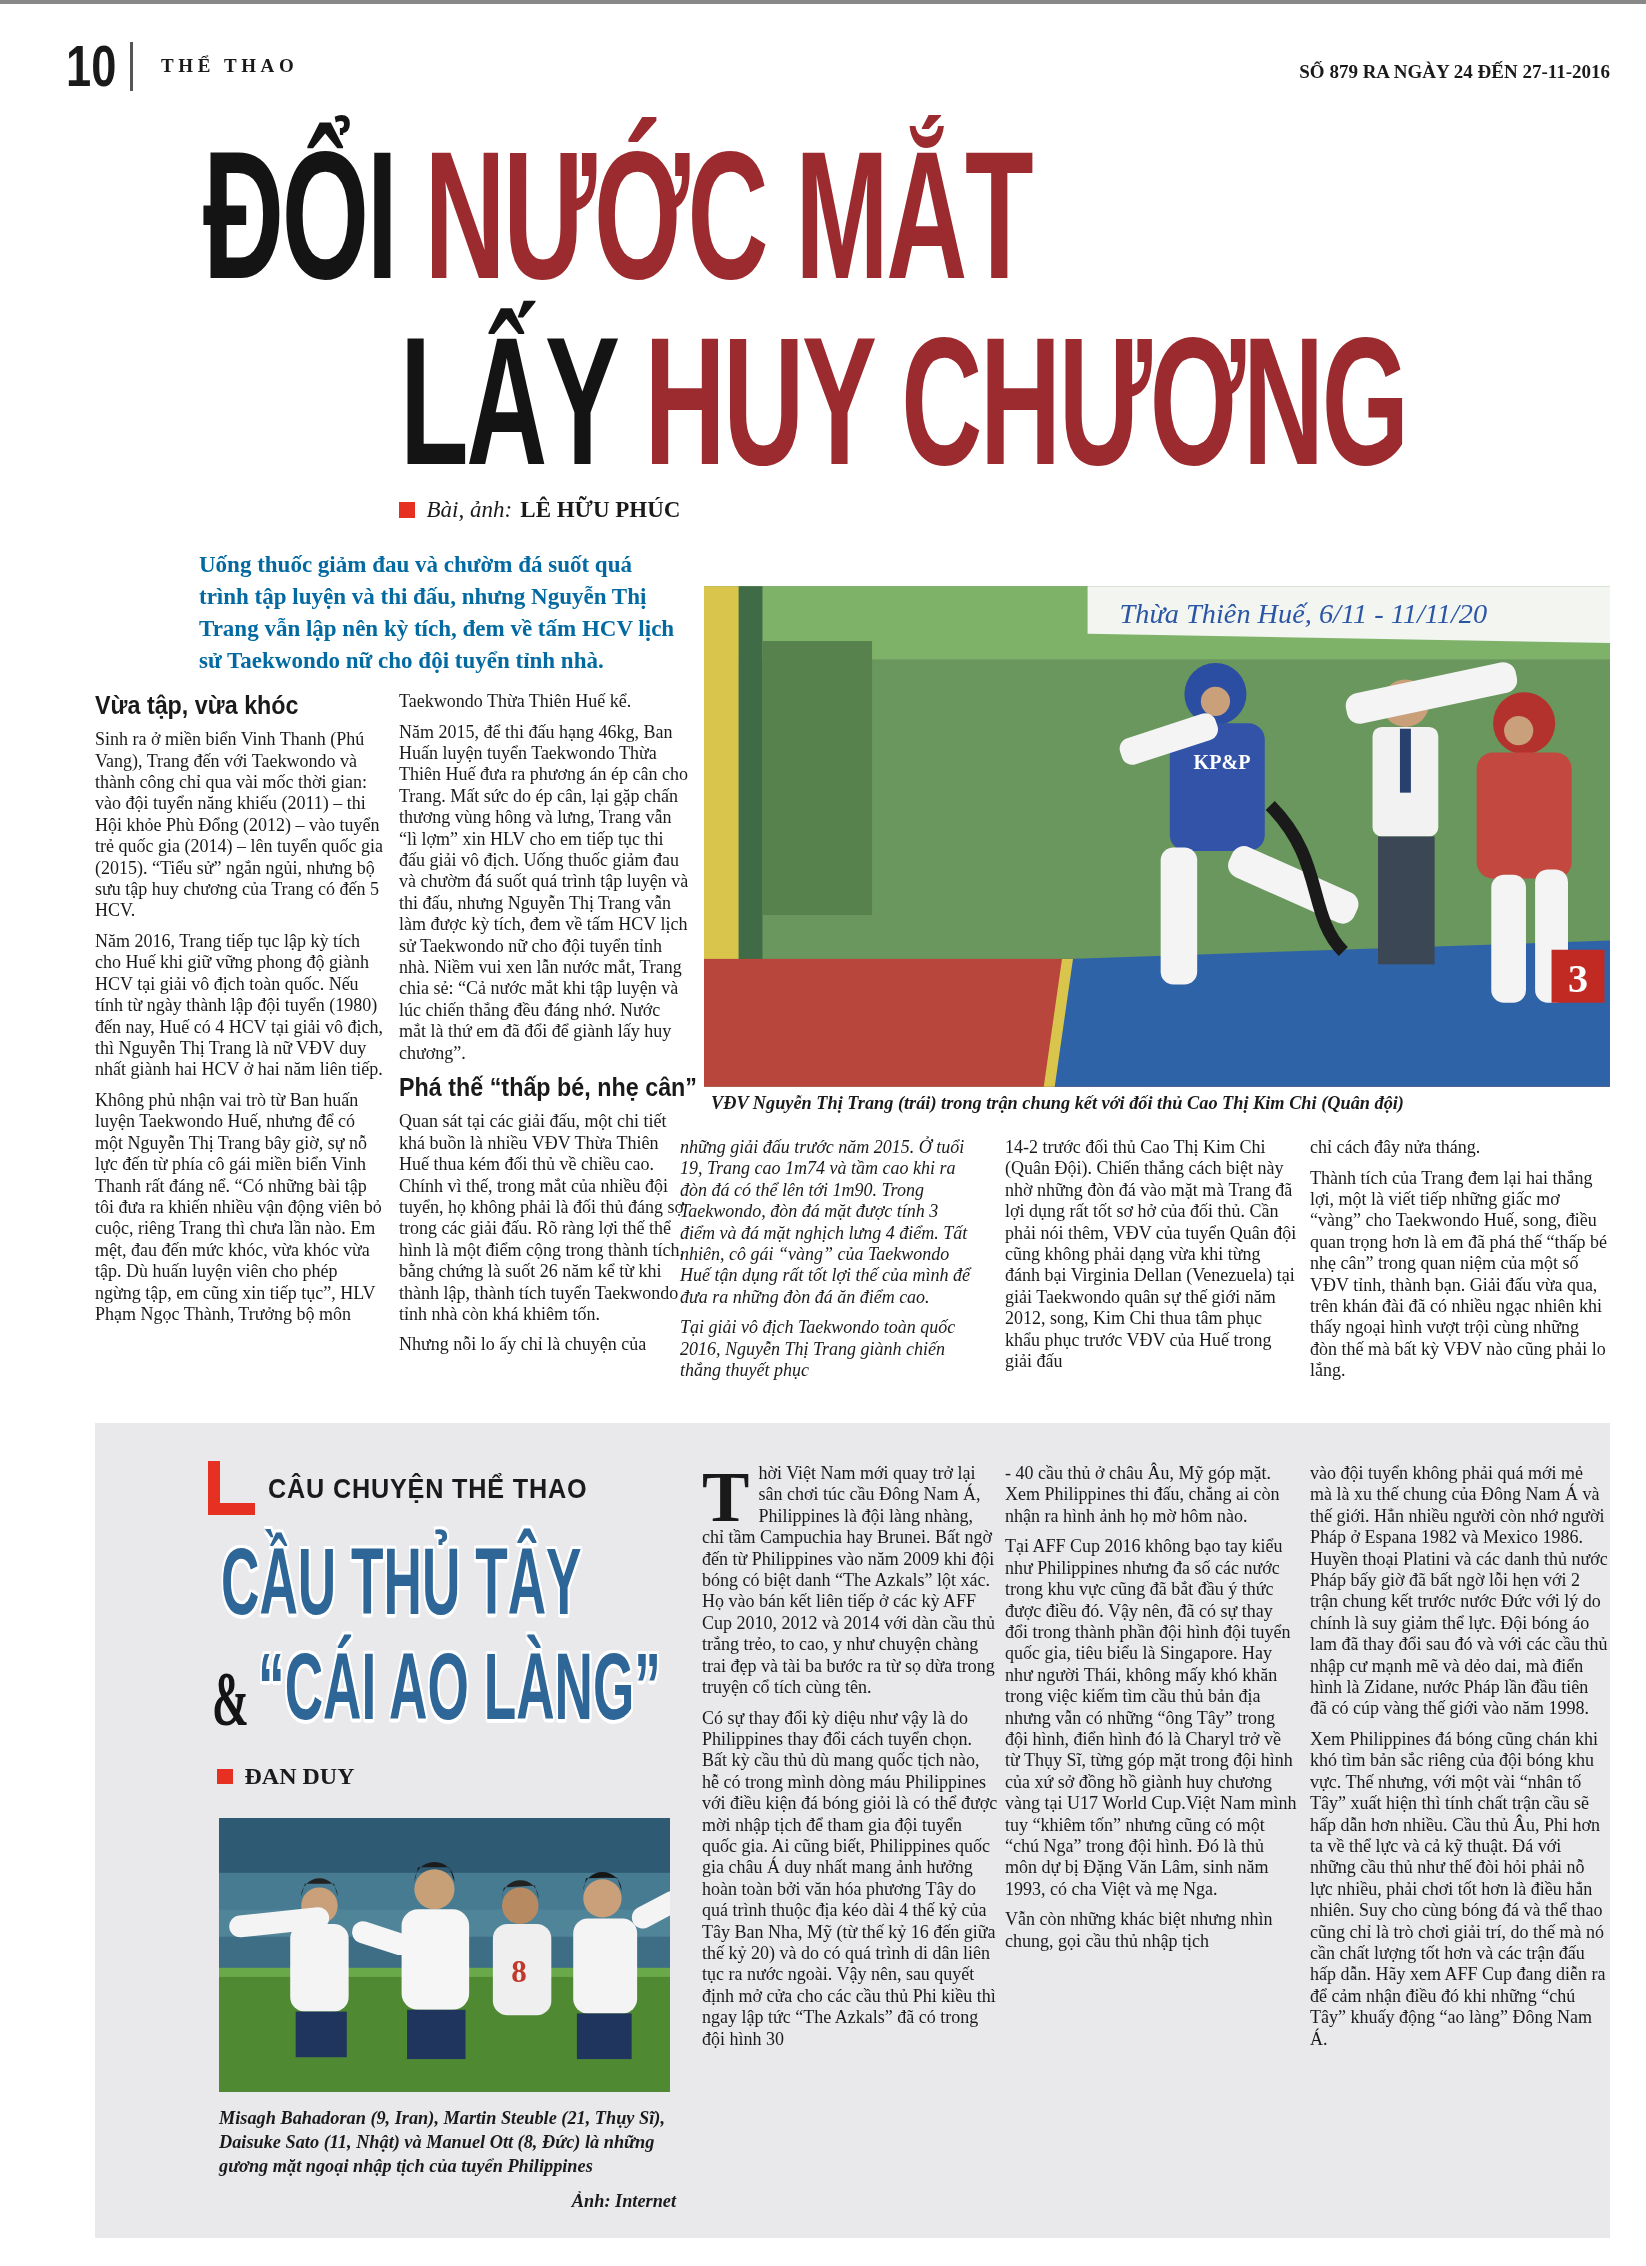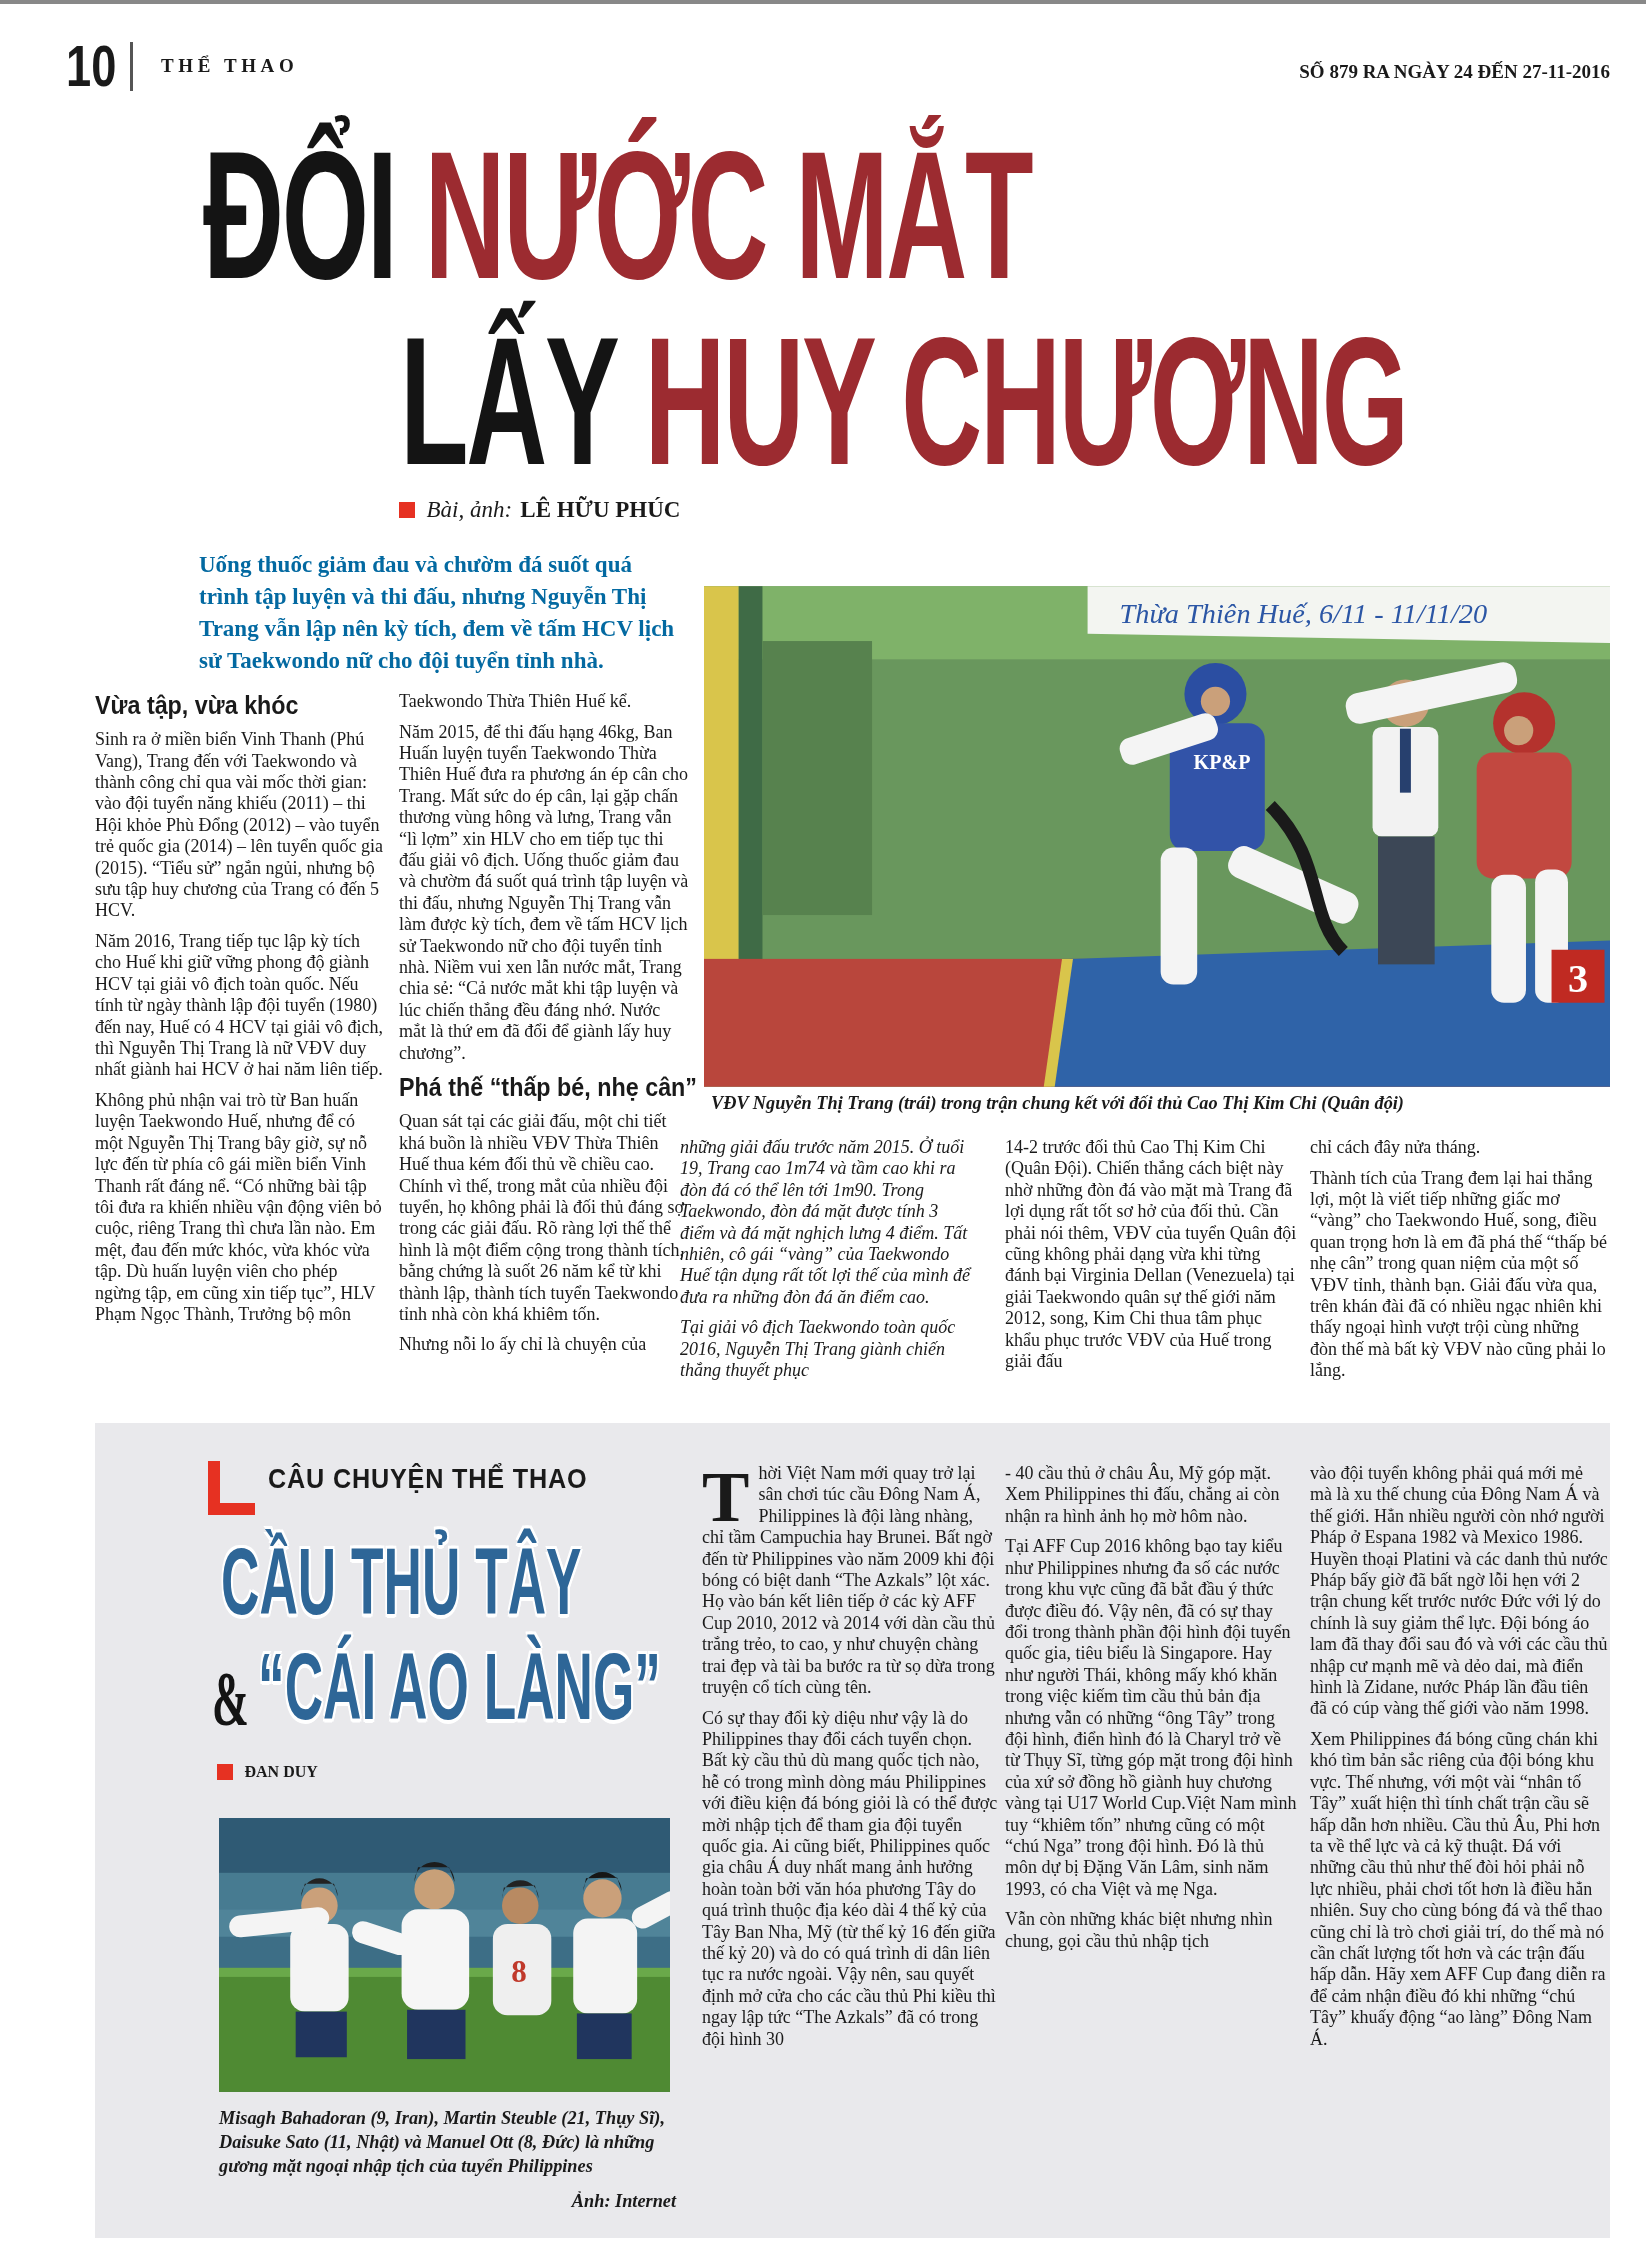--- a/index.html
+++ b/index.html
@@ -39,21 +39,21 @@
   .graybox{background:#e9e9ec;}
   .kicker{display:flex;align-items:flex-start;}
   .bracket{width:35px;height:42px;border-left:12px solid #e63122;border-bottom:12px solid #e63122;margin-right:12.8px;}
   .kicker-label{font-family:"Liberation Sans","DejaVu Sans",sans-serif;font-weight:bold;font-size:27.4px;
                 letter-spacing:0.9px;transform:scaleX(.92);transform-origin:left;white-space:nowrap;margin-top:1.8px;}
   .hl-blue{font-family:"Liberation Sans","DejaVu Sans",sans-serif;font-weight:bold;font-size:95px;line-height:1;
            color:#2e6697;white-space:nowrap;transform:scaleX(.56);transform-origin:left top;
            text-shadow:2.7px 2.7px 0 #fff,-2.7px -2.7px 0 #fff,2.7px -2.7px 0 #fff,-2.7px 2.7px 0 #fff,0 3.7px 0 #fff,3.7px 0 0 #fff;}
   .amp{font-family:"Liberation Serif","DejaVu Serif",serif;font-weight:bold;font-size:79px;color:#141414;
        text-shadow:none;display:inline-block;transform:translateY(5.5px);margin-right:16.4px;}
-  .by2{font-weight:bold;font-size:16px;}
+  .by2{font-weight:bold;font-size:24px;}
   .dropcap{float:left;font-weight:bold;font-size:71px;line-height:57px;padding:5.5px 9.1px 0 0;}
 
   svg text{font-family:"Liberation Serif","DejaVu Serif",serif;}
 </style>
 </head>
 <body>
 
 <div class="page">
 
   <div class="abs pagenum" style="left:66px;top:33px;">10</div>
@@ -143,21 +143,21 @@
   <div class="abs col" style="left:1005px;top:1133px;width:292px;">
     <p>14-2 trước đối thủ Cao Thị Kim Chi (Quân Đội). Chiến thắng cách biệt này nhờ những đòn đá vào mặt mà Trang đã lợi dụng rất tốt sơ hở của đối thủ. Cần phải nói thêm, VĐV của tuyển Quân đội cũng không phải dạng vừa khi từng đánh bại Virginia Dellan (Venezuela) tại giải Taekwondo quân sự thế giới năm 2012, song, Kim Chi thua tâm phục khẩu phục trước VĐV của Huế trong giải đấu</p>
   </div>
   <div class="abs col" style="left:1310px;top:1133px;width:300px;">
     <p>chỉ cách đây nửa tháng.</p>
     <p>Thành tích của Trang đem lại hai thắng lợi, một là viết tiếp những giấc mơ “vàng” cho Taekwondo Huế, song, điều quan trọng hơn là em đã phá thế “thấp bé nhẹ cân” trong quan niệm của một số VĐV tỉnh, thành bạn. Giải đấu vừa qua, trên khán đài đã có nhiều ngạc nhiên khi thấy ngoại hình vượt trội cùng những đòn thế mà bất kỳ VĐV nào cũng phải lo lắng.</p>
   </div>
 
   <section class="abs graybox" style="left:95px;top:1419px;width:1515px;height:815px;">
 
-    <div class="abs kicker" style="left:113px;top:38px;">
+    <div class="abs kicker" style="left:113px;top:38px;align-items:center;">
       <span class="bracket"></span>
       <span class="kicker-label">CÂU CHUYỆN THỂ THAO</span>
     </div>
 
     <div class="abs hl-blue" style="left:126px;top:111px;">CẦU THỦ TÂY</div>
     <div class="abs hl-blue" style="left:117px;top:216px;">
       <span class="amp">&amp;</span><span>“CÁI AO LÀNG”</span>
     </div>
 
     <div class="abs byline" style="left:122px;top:340px;">

